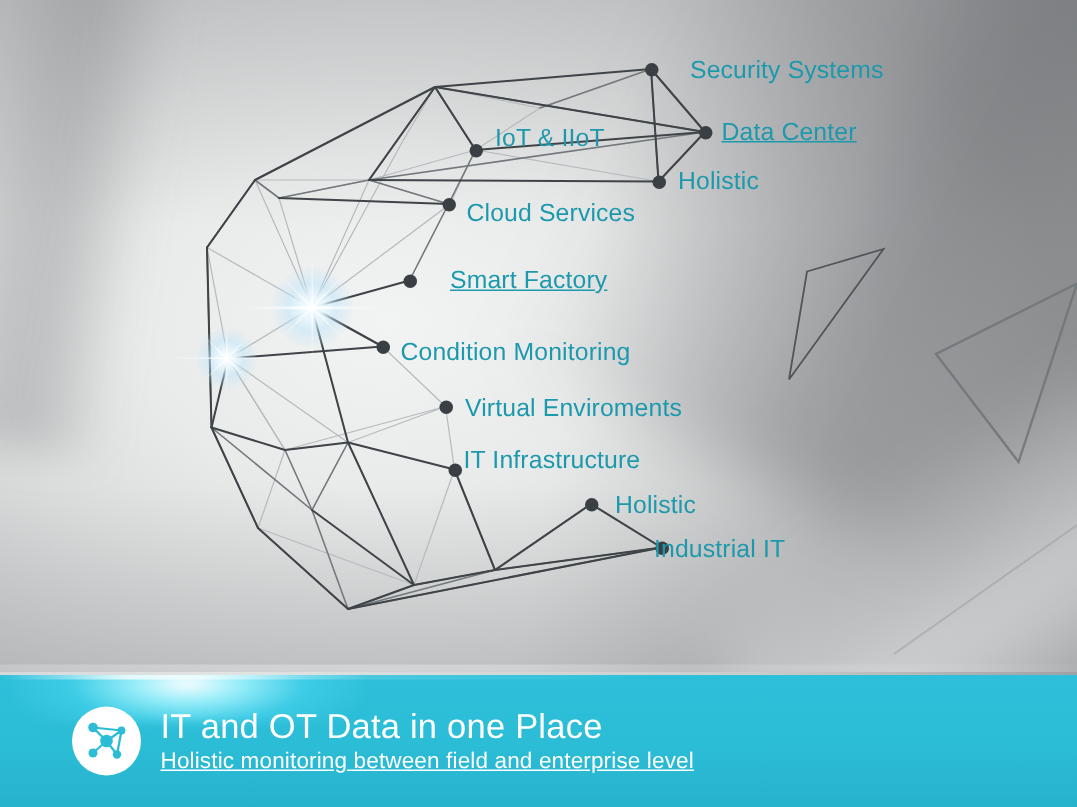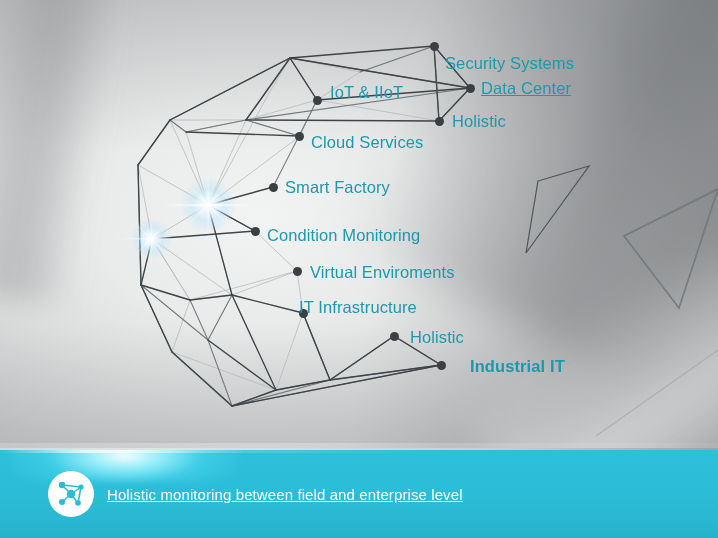--- a/index.html
+++ b/index.html
@@ -301,41 +301,41 @@
   <div class="flare" style="left:151px; top:239px; width:0; height:0;">
     <div class="core" style="width:40px;height:40px;"></div>
     <div class="ray-h" style="width:78px;height:1.4px;transform:translate(-50%,-50%);"></div>
     <div class="ray-v" style="width:46px;height:1.1px;transform:translate(-50%,-50%) rotate(90deg);"></div>
     <div class="ray-d1" style="width:42px;height:1px;transform:translate(-50%,-50%) rotate(45deg);"></div>
     <div class="ray-d2" style="width:42px;height:1px;transform:translate(-50%,-50%) rotate(-45deg);"></div>
   </div>
 
   <div id="nodes-layer">
       <div class="node-dot" style="left: 429.5px; top: 41.5px;"></div>
-      <div class="label" style="left: 445px; top: 39px; margin-top: 16px;">Security Systems</div>
+      <div class="label" style="left: 460px; top: 39px;">Security Systems</div>
       <div class="node-dot" style="left: 465.5px; top: 83.5px;"></div>
       <div class="label" style="left: 481px; top: 80px; text-decoration: underline;">Data Center</div>
       <div class="node-dot" style="left: 434.5px; top: 116.5px;"></div>
       <div class="label" style="left: 452px; top: 113px;">Holistic</div>
       <div class="node-dot" style="left: 312.5px; top: 95.5px;"></div>
       <div class="label" style="left: 330px; top: 84px;">IoT &amp; IIoT</div>
       <div class="node-dot" style="left: 294.5px; top: 131.5px;"></div>
       <div class="label" style="left: 311px; top: 134px;">Cloud Services</div>
       <div class="node-dot" style="left: 268.5px; top: 182.5px;"></div>
-      <div class="label" style="left: 285px; top: 179px;">Smart Factory</div>
+      <div class="label" style="left: 300px; top: 179px; text-decoration: underline;">Smart Factory</div>
       <div class="node-dot" style="left: 250.5px; top: 226.5px;"></div>
       <div class="label" style="left: 267px; top: 227px;">Condition Monitoring</div>
       <div class="node-dot" style="left: 292.5px; top: 266.5px;"></div>
       <div class="label" style="left: 310px; top: 264px;">Virtual Enviroments</div>
       <div class="node-dot" style="left: 298.5px; top: 308.5px;"></div>
-      <div class="label" style="left: 299px; top: 299px;">IT Infrastructure</div>
+      <div class="label" style="left: 309px; top: 299px;">IT Infrastructure</div>
       <div class="node-dot" style="left: 389.5px; top: 331.5px;"></div>
       <div class="label" style="left: 410px; top: 329px;">Holistic</div>
       <div class="node-dot" style="left: 436.5px; top: 360.5px;"></div>
-      <div class="label" style="left: 470px; top: 358px; font-weight: bold;">Industrial IT</div>
+      <div class="label" style="left: 436px; top: 358px;">Industrial IT</div>
     </div>
 
   <div class="banner-topline"></div>
   <div class="banner">
     <div class="banner-glow"></div>
     <div class="banner-sheen"></div>
     <div class="banner-inner">
       <div class="banner-icon">
         <svg width="34" height="34" viewBox="0 0 34 34" aria-hidden="true">
           <g stroke="#2bbcd6" stroke-width="1.5" fill="none">
@@ -349,18 +349,19 @@
           <g fill="#2bbcd6">
             <circle cx="17" cy="17" r="4.2"></circle>
             <circle cx="8" cy="8" r="3.2"></circle>
             <circle cx="27" cy="10" r="2.6"></circle>
             <circle cx="8" cy="25" r="3.0"></circle>
             <circle cx="24" cy="26" r="2.8"></circle>
           </g>
         </svg>
       </div>
       <div class="banner-text">
+        <div class="banner-title">IT and OT Data in one Place</div>
         <div class="banner-sub">Holistic monitoring between field and enterprise level</div>
       </div>
     </div>
   </div>
 
 </div>
 
 </body></html>

